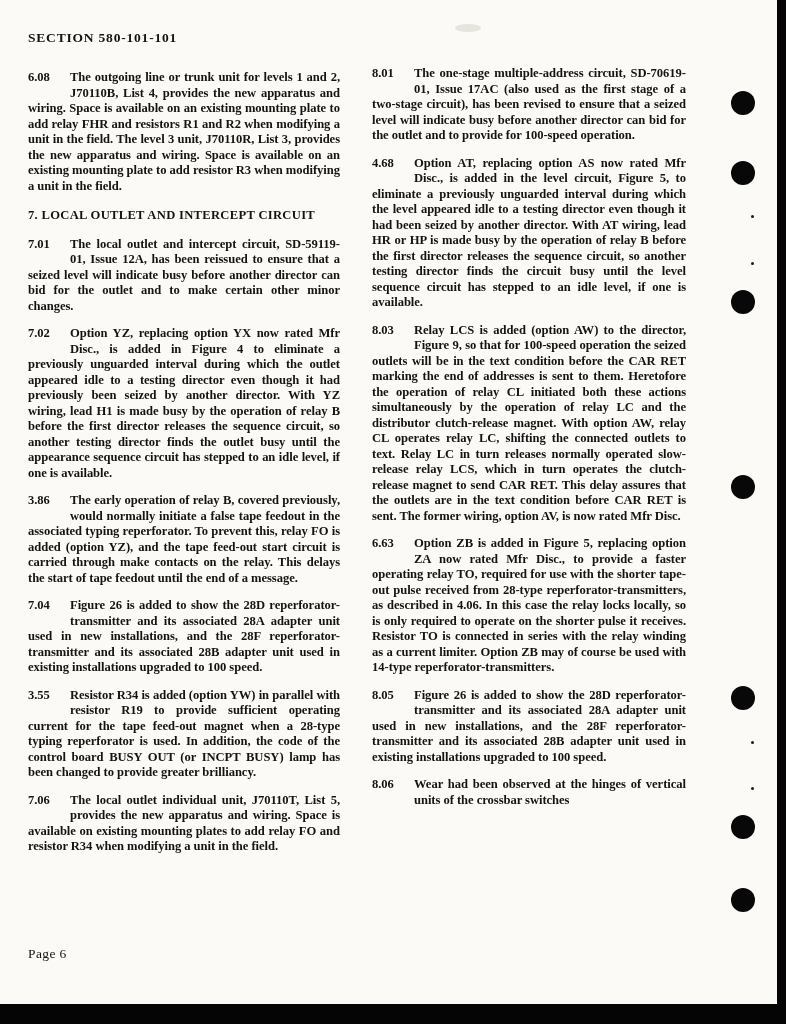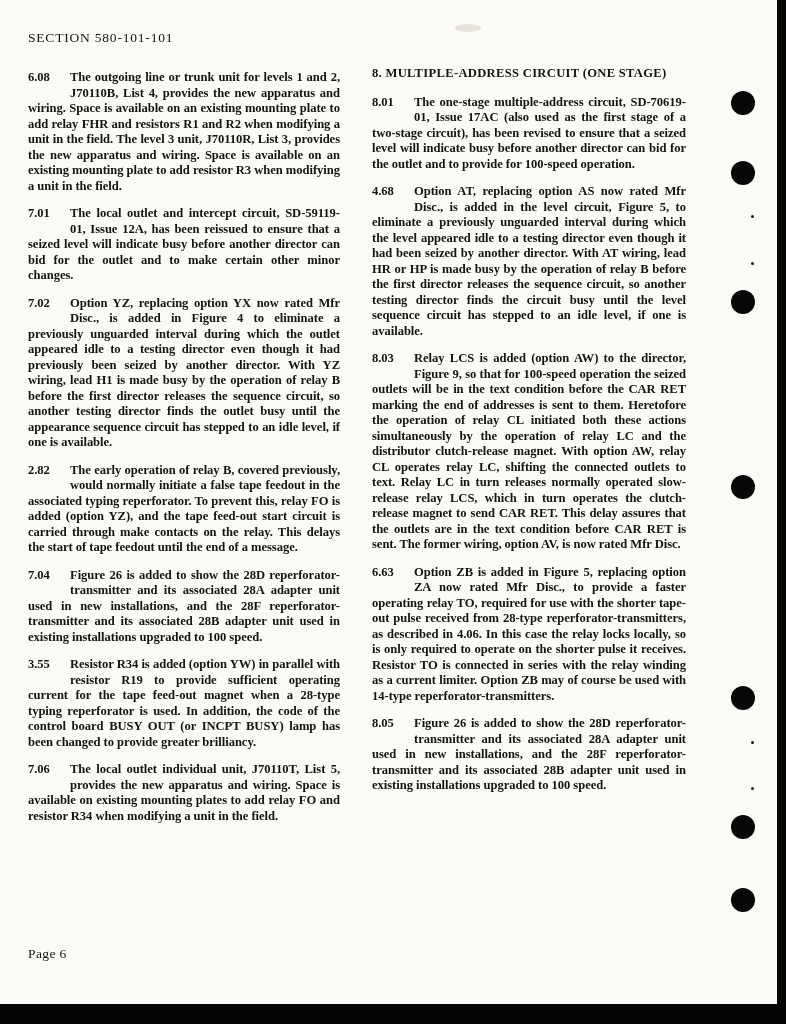--- a/index.html
+++ b/index.html
@@ -14,21 +14,21 @@
     background: #fbfaf6;
     overflow: hidden;
     font-family: "Liberation Serif", serif;
     color: #141414;
   }
   .page-header {
     position: absolute;
     left: 28px;
     top: 30px;
     font-size: 13.5px;
-    font-weight: normal;
+    font-weight: bold;
     letter-spacing: 0.8px;
     white-space: nowrap;
   }
   .col {
     position: absolute;
     font-size: 12.6px;
     line-height: 15.5px;
     font-weight: bold;
     letter-spacing: -0.05px;
     font-family: Liberation Serif, serif;
@@ -134,36 +134,37 @@
   <div class="smudge"></div>
 
   <div class="col col-left">
 
     <div class="para">
       <span class="hang"></span>
       <span class="pnum">6.08</span>
       <span class="ptext">The outgoing line or trunk unit for levels 1 and 2, J70110B, List 4, provides the new apparatus and wiring.  Space is available on an existing mounting plate to add relay FHR and resistors R1 and R2 when modifying a unit in the field.  The level 3 unit, J70110R, List 3, provides the new apparatus and wiring.  Space is available on an existing mounting plate to add resistor R3 when modifying a unit in the field.</span>
     </div>
 
+    <div class="sect-heading">7. LOCAL OUTLET AND INTERCEPT CIRCUIT</div>
 
     <div class="para">
       <span class="hang"></span>
       <span class="pnum">7.01</span>
       <span class="ptext">The local outlet and intercept circuit, SD-59119-01, Issue 12A, has been reissued to ensure that a seized level will indicate busy before another director can bid for the outlet and to make certain other minor changes.</span>
     </div>
 
     <div class="para">
       <span class="hang"></span>
       <span class="pnum">7.02</span>
       <span class="ptext">Option YZ, replacing option YX now rated Mfr Disc., is added in Figure 4 to eliminate a previously unguarded interval during which the outlet appeared idle to a testing director even though it had previously been seized by another director.  With YZ wiring, lead H1 is made busy by the operation of relay B before the first director releases the sequence circuit, so another testing director finds the outlet busy until the appearance sequence circuit has stepped to an idle level, if one is available.</span>
     </div>
 
     <div class="para">
       <span class="hang"></span>
-      <span class="pnum">2.82</span>
+      <span class="pnum">3.86</span>
       <span class="ptext">The early operation of relay B, covered previously, would normally initiate a false tape feedout in the associated typing reperforator.  To prevent this, relay FO is added (option YZ), and the tape feed-out start circuit is carried through make contacts on the relay.  This delays the start of tape feedout until the end of a message.</span>
     </div>
 
     <div class="para">
       <span class="hang"></span>
       <span class="pnum">7.04</span>
       <span class="ptext">Figure 26 is added to show the 28D reperforator-transmitter and its associated 28A adapter unit used in new installations, and the 28F reperforator-transmitter and its associated 28B adapter unit used in existing installations upgraded to 100 speed.</span>
     </div>
 
     <div class="para">
@@ -175,21 +176,20 @@
     <div class="para">
       <span class="hang"></span>
       <span class="pnum">7.06</span>
       <span class="ptext">The local outlet individual unit, J70110T, List 5, provides the new apparatus and wiring.  Space is available on existing mounting plates to add relay FO and resistor R34 when modifying a unit in the field.</span>
     </div>
 
   </div>
 
   <div class="col col-right">
 
-    <div class="sect-heading">8. MULTIPLE-ADDRESS CIRCUIT (ONE STAGE)</div>
 
     <div class="para">
       <span class="hang"></span>
       <span class="pnum">8.01</span>
       <span class="ptext">The one-stage multiple-address circuit, SD-70619-01, Issue 17AC (also used as the first stage of a two-stage circuit), has been revised to ensure that a seized level will indicate busy before another director can bid for the outlet and to provide for 100-speed operation.</span>
     </div>
 
     <div class="para">
       <span class="hang"></span>
       <span class="pnum">4.68</span>
@@ -207,20 +207,25 @@
       <span class="pnum">6.63</span>
       <span class="ptext">Option ZB is added in Figure 5, replacing option ZA now rated Mfr Disc., to provide a faster operating relay TO, required for use with the shorter tape-out pulse received from 28-type reperforator-transmitters, as described in 4.06.  In this case the relay locks locally, so is only required to operate on the shorter pulse it receives.  Resistor TO is connected in series with the relay winding as a current limiter.  Option ZB may of course be used with 14-type reperforator-transmitters.</span>
     </div>
 
     <div class="para">
       <span class="hang"></span>
       <span class="pnum">8.05</span>
       <span class="ptext">Figure 26 is added to show the 28D reperforator-transmitter and its associated 28A adapter unit used in new installations, and the 28F reperforator-transmitter and its associated 28B adapter unit used in existing installations upgraded to 100 speed.</span>
     </div>
 
+    <div class="para">
+      <span class="hang"></span>
+      <span class="pnum">8.06</span>
+      <span class="ptext">Wear had been observed at the hinges of vertical units of the crossbar switches</span>
+    </div>
 
   </div>
 
   <div class="page-footer">Page 6</div>
 
   <div class="dot dot-1"></div>
   <div class="dot dot-2"></div>
   <div class="dot dot-3"></div>
   <div class="dot dot-4"></div>
   <div class="dot dot-5"></div>

